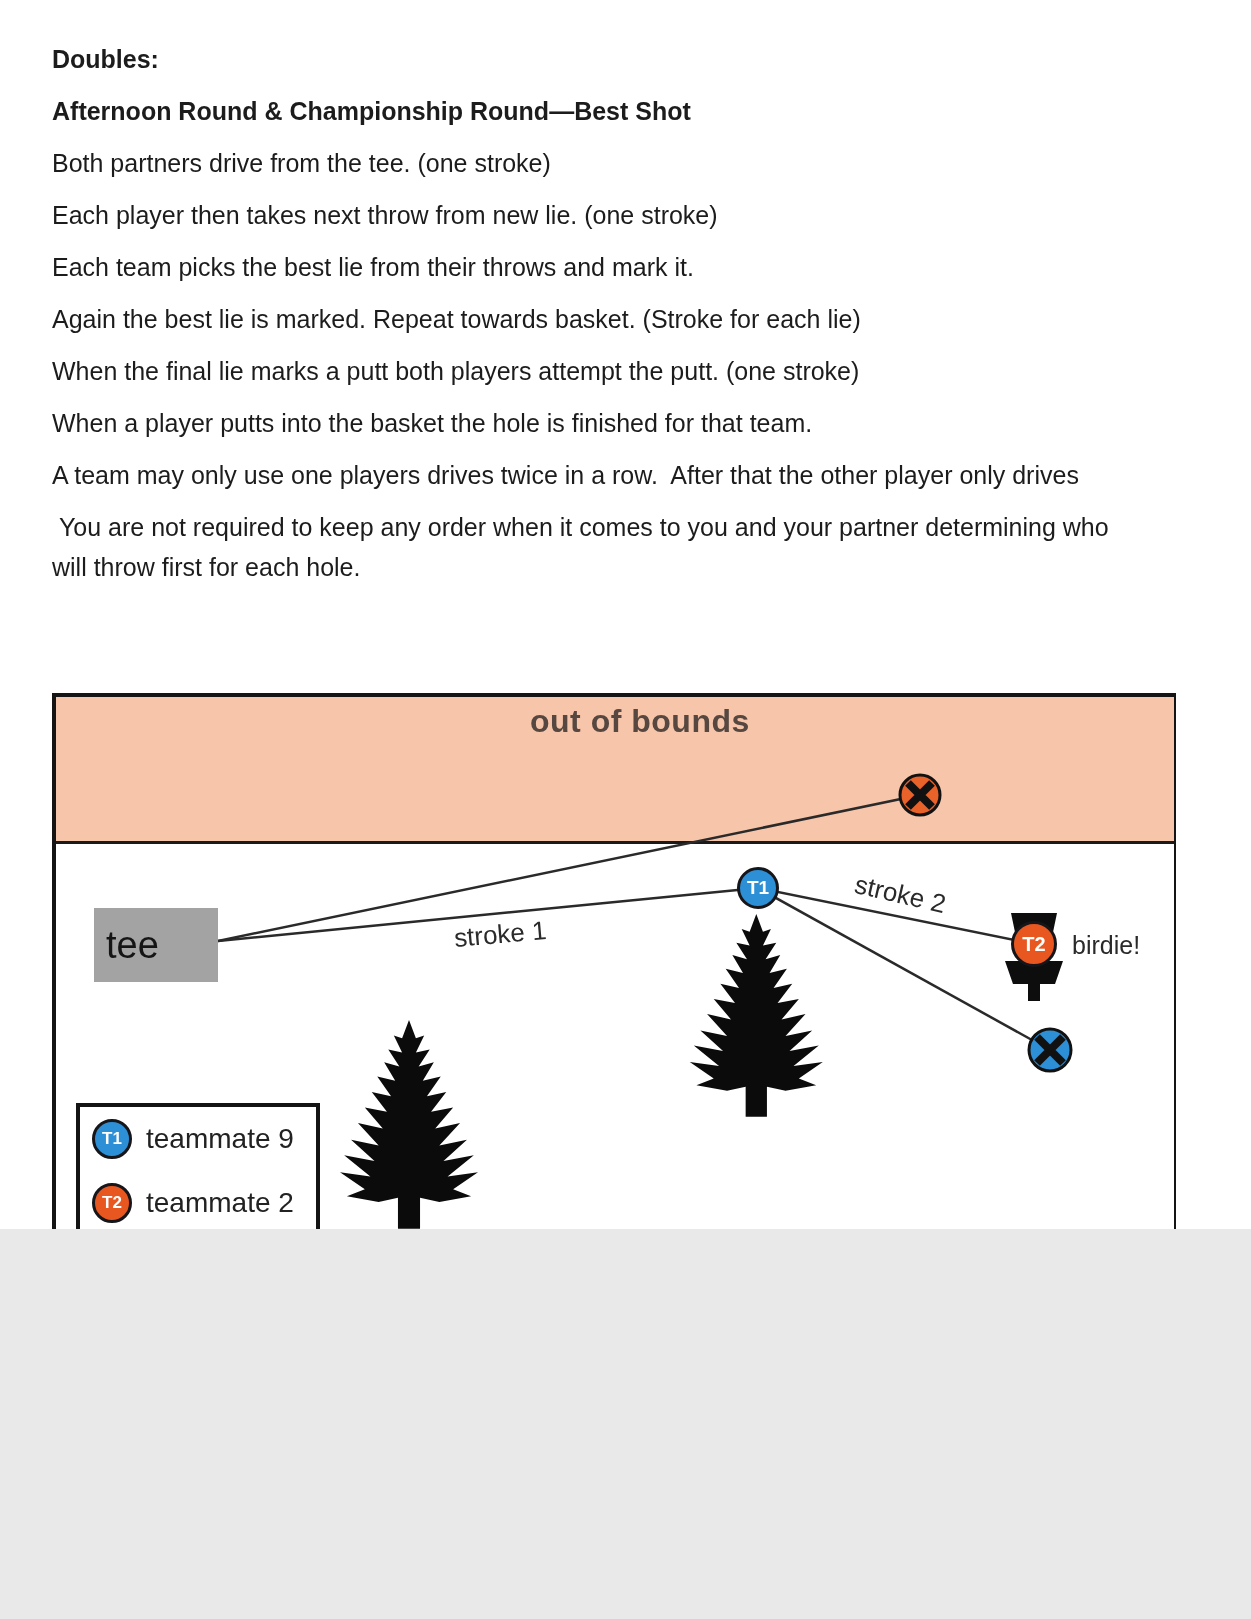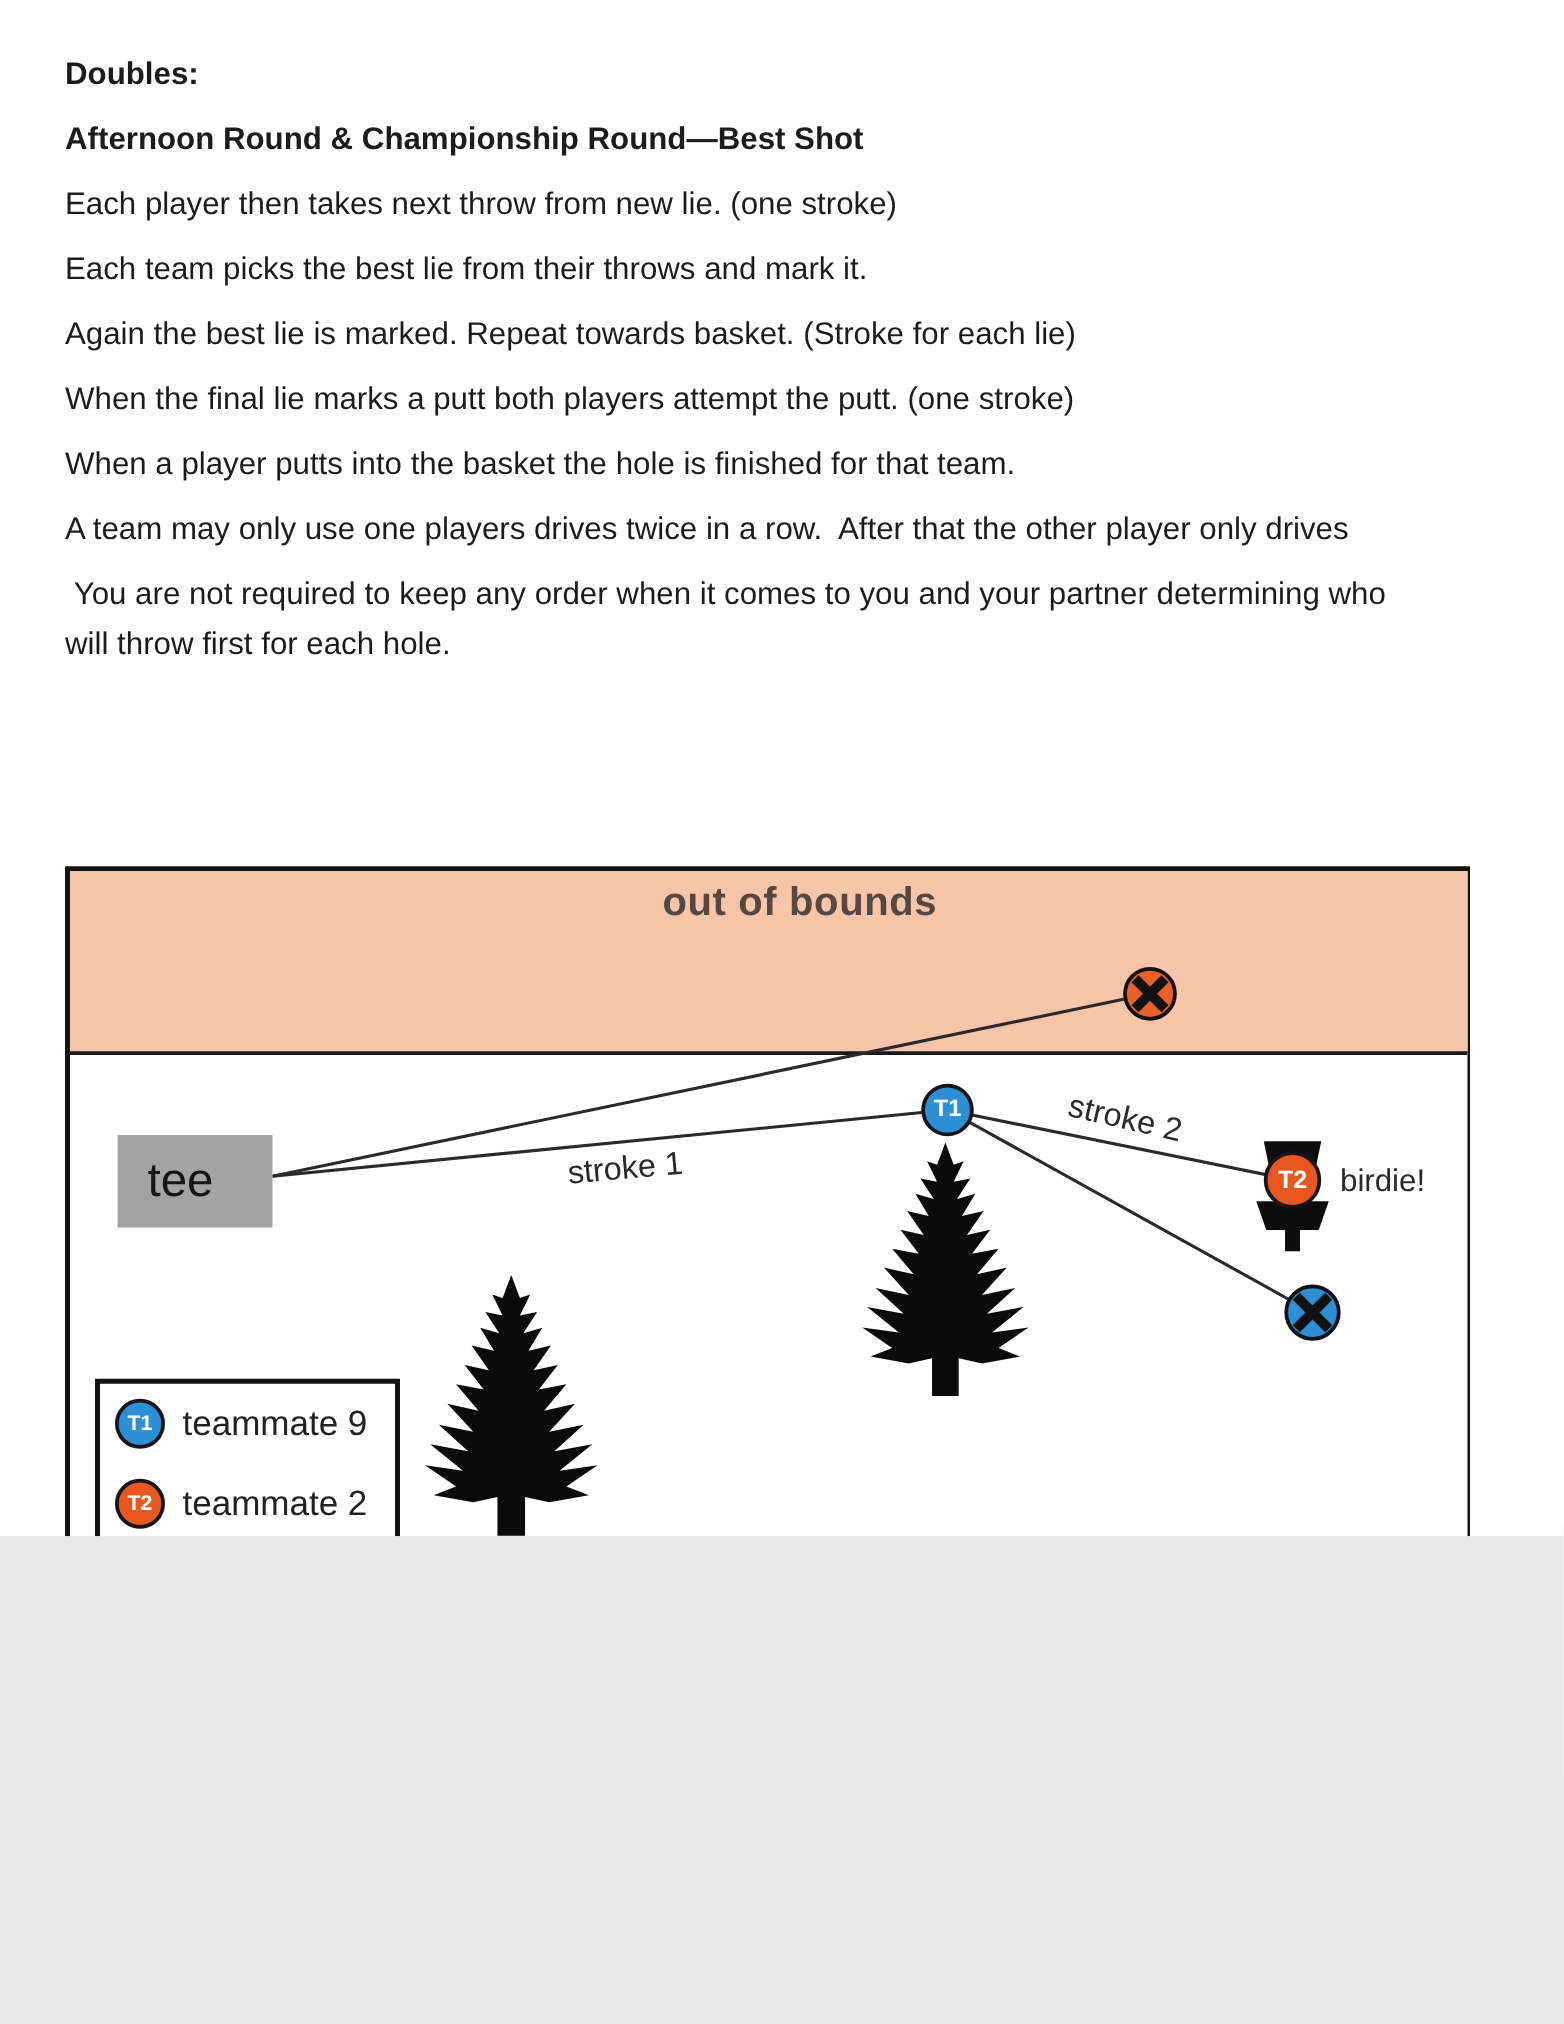--- a/index.html
+++ b/index.html
@@ -30,21 +30,21 @@
   }
   .ob-label {
     position:absolute; left:474px; top:6px;
     font-size:32px; font-weight:bold; color:#564840; letter-spacing:0.5px;
   }
   .dsvg { position:absolute; left:0; top:0; width:1118px; height:570px; }
 
   .tee-box {
     position:absolute; left:38px; top:211px; width:124px; height:74px;
     background:#a3a3a3; display:flex; align-items:center;
-    padding-left:24px; box-sizing:border-box;
+    padding-left:12px; box-sizing:border-box;
   }
   .tee-box span { font-size:38px; color:#151515; }
 
   .marker {
     position:absolute; box-sizing:border-box; border-radius:50%;
     border:3px solid #16161a; color:#ffffff; font-weight:bold;
     display:flex; align-items:center; justify-content:center;
   }
   .marker.t1 { left:681px; top:170px; width:42px; height:42px; background:#2d8fd5; font-size:19px; }
   .marker.t2 { left:955px; top:224px; width:46px; height:46px; background:#e8571f; font-size:20px; }
@@ -77,20 +77,21 @@
   .logo svg { width:100%; height:100%; display:block; }
 </style>
 </head>
 <body>
 
 <div class="page">
 
   <section class="rules">
     <p class="b">Doubles:</p>
     <p class="b">Afternoon Round &amp; Championship Round—Best Shot</p>
+    <p>Both partners drive from the tee. (one stroke)</p>
     <p>Each player then takes next throw from new lie. (one stroke)</p>
     <p>Each team picks the best lie from their throws and mark it.</p>
     <p>Again the best lie is marked. Repeat towards basket. (Stroke for each lie)</p>
     <p>When the final lie marks a putt both players attempt the putt. (one stroke)</p>
     <p>When a player putts into the basket the hole is finished for that team.</p>
     <p>A team may only use one players drives twice in a row.  After that the other player only drives</p>
     <p class="tight"> You are not required to keep any order when it comes to you and your partner determining who</p>
     <p>will throw first for each hole.</p>
   </section>
 

